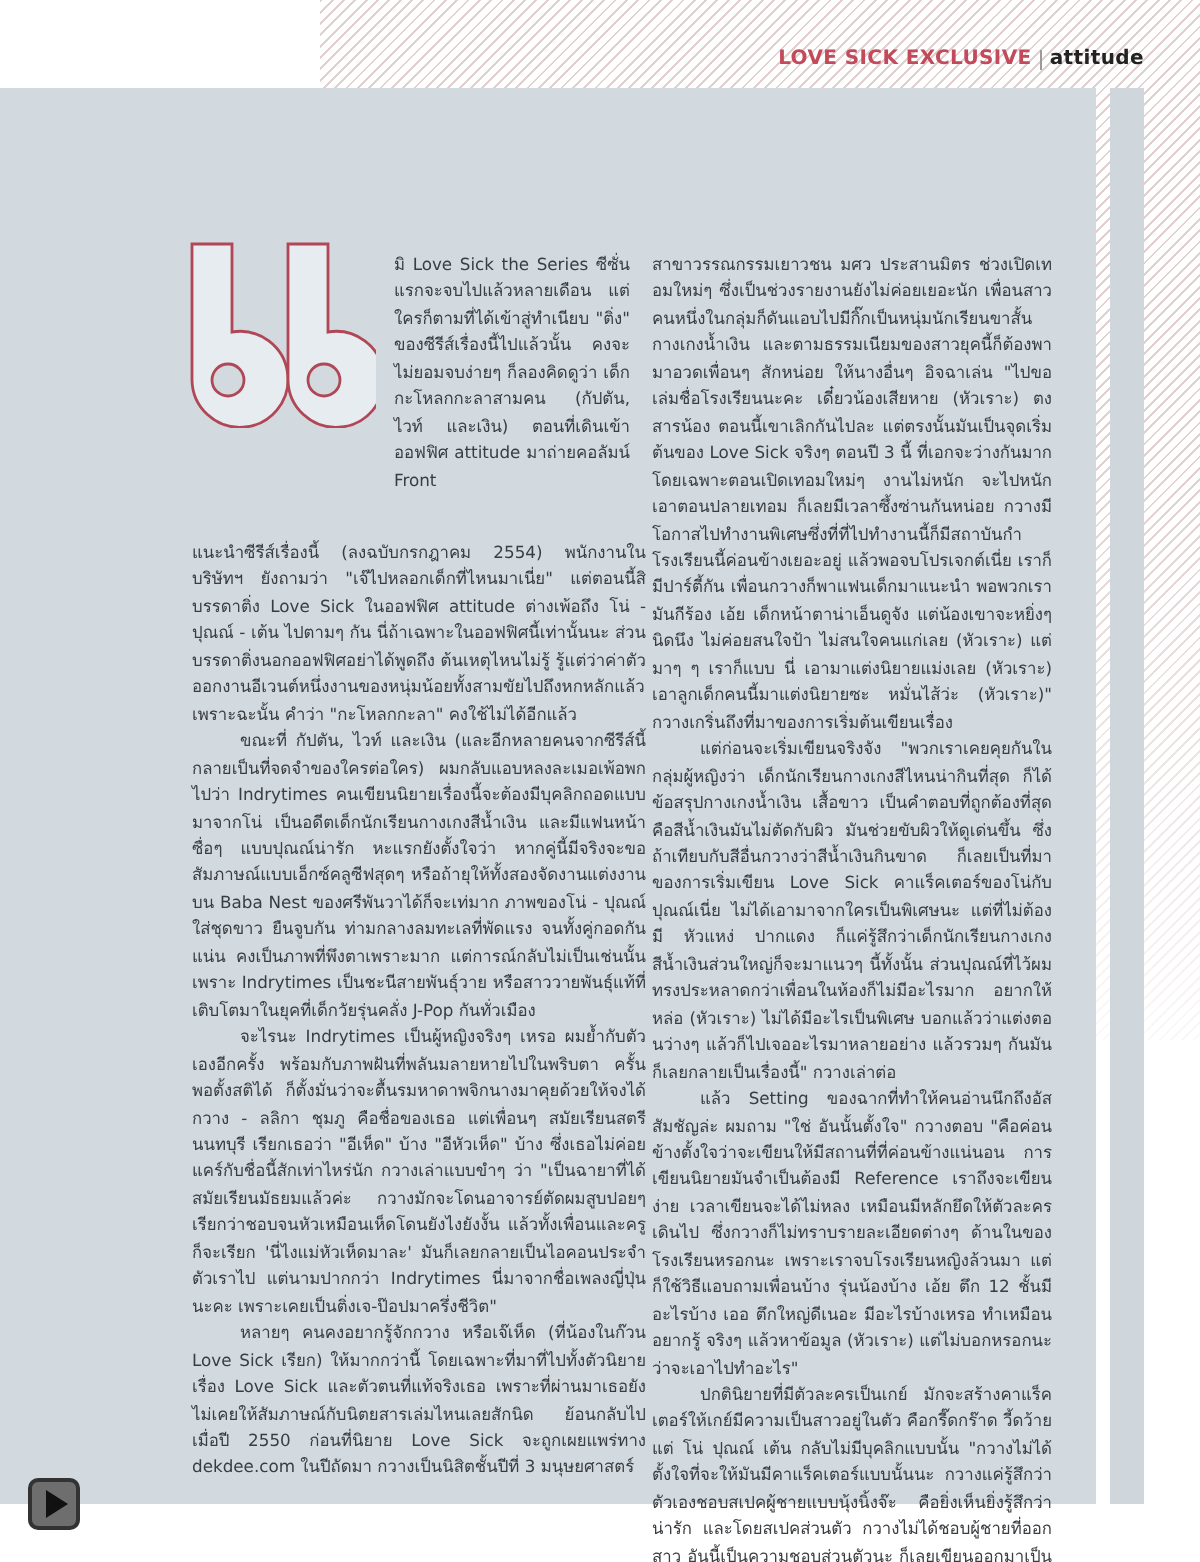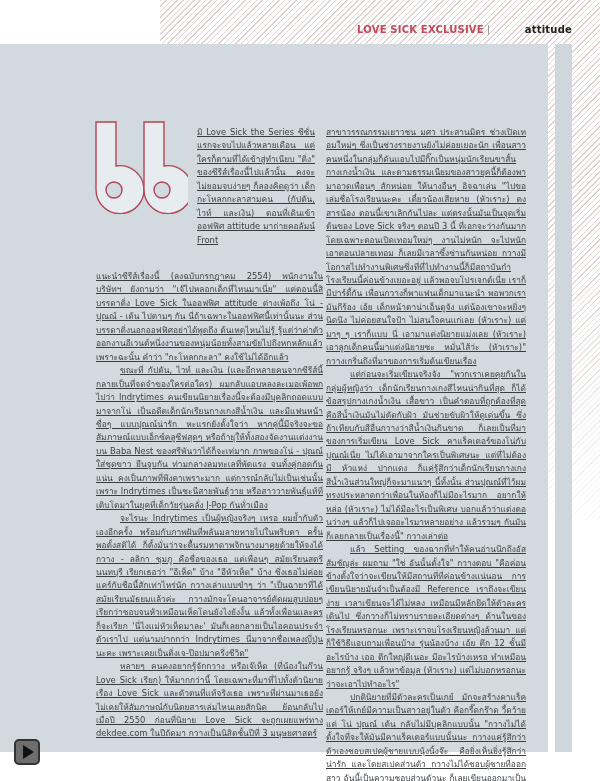--- a/index.html
+++ b/index.html
@@ -14,37 +14,37 @@
     -webkit-mask-image:linear-gradient(200deg, #000 35%, rgba(0,0,0,0) 85%);
             mask-image:linear-gradient(200deg, #000 35%, rgba(0,0,0,0) 85%);
   }
   .header {
     position:absolute; top:24px; right:28px;
     font-size:10px; font-weight:bold; letter-spacing:0.2px;
     display:flex; align-items:center; gap:4px;
   }
   .header .section { color:#c24a5a; }
   .header .divider { width:1px; height:10px; background:#9a9a9a; }
-  .header .mag { color:#222;margin-left:32px; }
+  .header .mag { color:#222; }
   .panel {
     position:absolute; left:0; top:44px; width:548px; height:708px;
     background:#d2dadf;
   }
   .strip {
     position:absolute; left:555px; top:44px; width:17px; height:708px;
     background:#cfd7dd;
   }
   .quote {
     position:absolute; left:94px; top:120px; width:94px; height:94px;
   }
   .col {
     position:absolute; font-size:8.4px; line-height:13.45px; color:#3a3d40;
     text-align:justify;
   }
-  .col p { margin:0; text-indent:0;text-decoration:underline; }
+  .col p { margin:0; text-indent:0; }
   .col p.indent { text-indent:24px; }
   .col-left-top { left:197px; top:126px; width:118px; }
   .col-left { left:96px; top:270px; width:227px; }
   .col-right { left:326px; top:126px; width:200px; }
   .play {
     position:absolute; left:14px; top:739px; width:26px; height:26px;
     background:#6e6e6e; border:2px solid #333; border-radius:5px;
     box-sizing:border-box;
   }
   .play::after {

